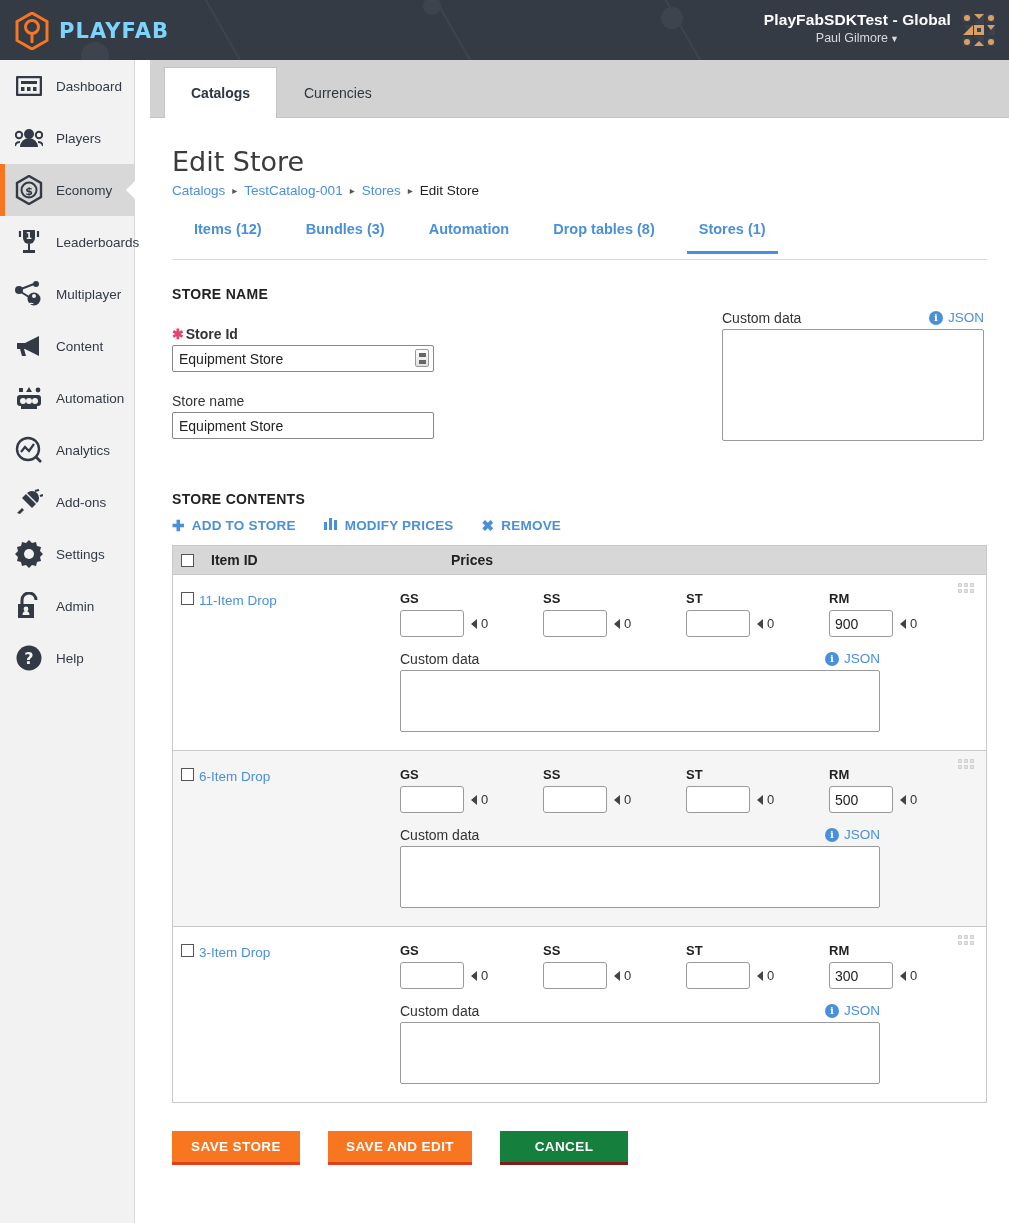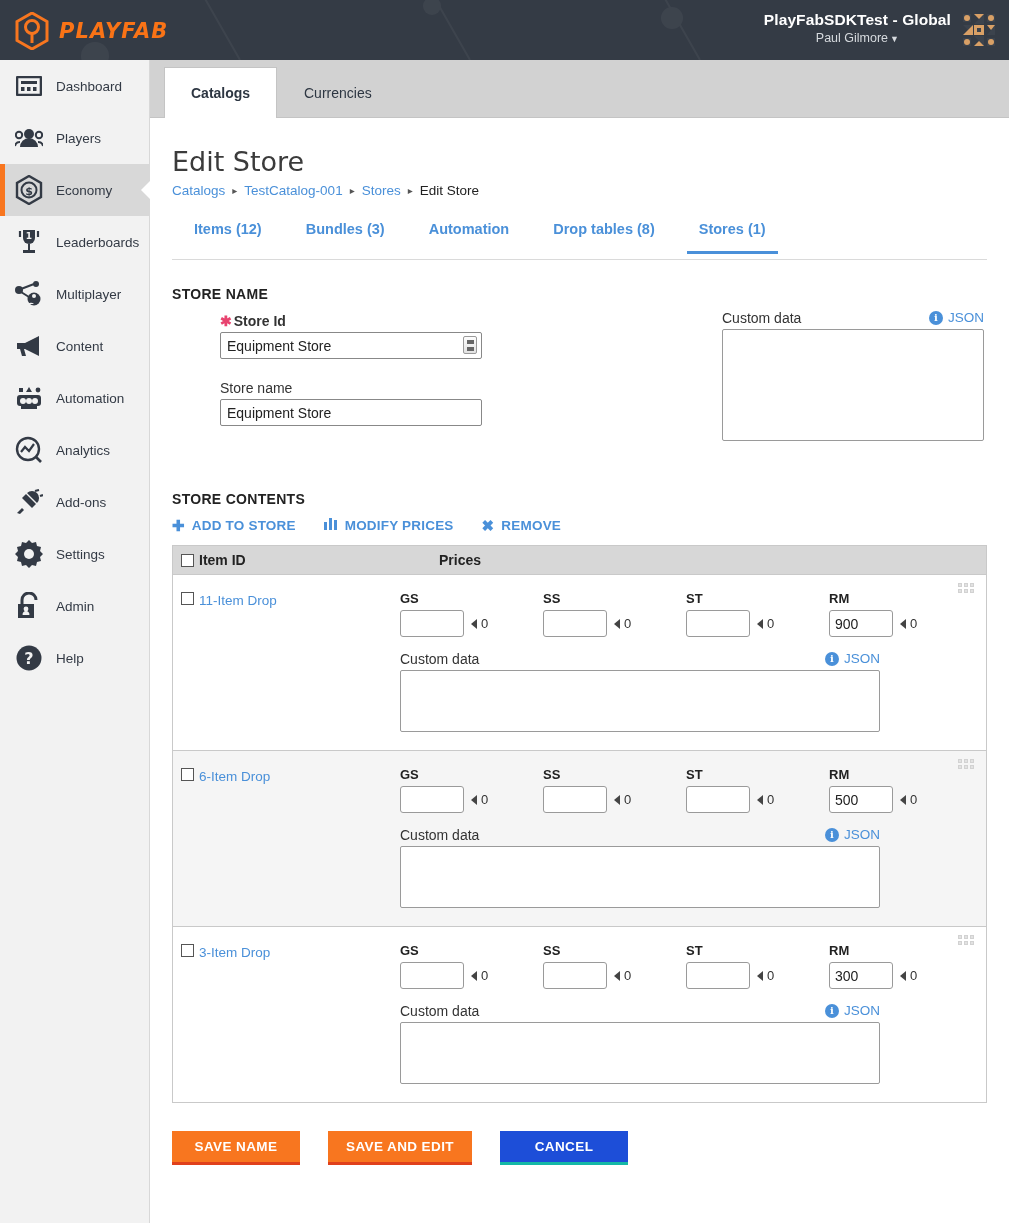--- a/index.html
+++ b/index.html
@@ -21,41 +21,41 @@
   .topbar-deco {
     position: absolute; top: 0; left: 0; width: 100%; height: 100%;
     opacity: .045;
   }
   .logo-wrap {
     position: absolute; left: 14px; top: 12px;
     display: flex; align-items: center; gap: 9px;
   }
   .logo-mark { width: 36px; height: 38px; display: block; }
   .logo-text {
-    color: #f97316; font-size: 21px; font-weight: bold;
-    letter-spacing: 1.1px; font-family: "DejaVu Sans", sans-serif; font-style: italic;
+    color: #7dd3fc; font-size: 21px; font-weight: bold;
+    letter-spacing: 1.1px; font-family: "DejaVu Sans", sans-serif;
   }
   .acct-block {
     position: absolute; right: 58px; top: 10px;
     text-align: center; line-height: 1.25;
   }
   .acct-title {
     color: #ffffff; font-size: 15.5px; font-weight: bold;
     letter-spacing: .1px; white-space: nowrap;
   }
   .acct-user {
     color: #d6dade; font-size: 12.5px; margin-top: 2px; white-space: nowrap;
   }
   .acct-caret { font-size: 9px; margin-left: 2px; }
   .grid-icon { position: absolute; right: 12px; top: 12px; width: 36px; height: 36px; }
 
   
   .sidebar {
     position: absolute; left: 0; top: 60px;
-    width: 150px; height: 1163px;
+    width: 135px; height: 1163px;
     background: #f2f2f2;
     border-right: 1px solid #d8d8d8;
   }
   .side-item {
     position: relative;
     height: 52px; display: flex; align-items: center;
     padding-left: 14px; gap: 12px;
     color: #333a45; font-size: 13.5px;
     cursor: pointer;
   }
@@ -150,21 +150,21 @@
     position: absolute; right: 5px; top: 4px;
     width: 14px; height: 18px;
     border: 1px solid #9a9a9a; border-radius: 2px;
     background: linear-gradient(#fdfdfd, #e2e2e2);
   }
   .inline-pick i {
     position: absolute; left: 3px; top: 3px; width: 7px; height: 4px;
     background: #666;
   }
   .inline-pick i.b { top: 10px; height: 4px; }
-  .col-storeid { position: absolute; left: 0; top: 3px; margin-left: 48px; }
+  .col-storeid { position: absolute; left: 0; top: 16px; }
   .col-desc { position: absolute; left: 275px; top: 0; }
   .col-custom { position: absolute; left: 550px; top: 0; }
   .ta {
     width: 262px; height: 112px;
     border: 1px solid #9a9a9a; border-radius: 2px;
     resize: none; background: #fff;
     font-family: "Liberation Sans", sans-serif; font-size: 13px;
   }
   .json-link {
     position: absolute; right: 0; top: 0;
@@ -192,21 +192,21 @@
     display: flex; align-items: center;
     height: 30px; background: #d7d7d7;
     border: 1px solid #c9c9c9;
     padding-left: 8px; font-size: 14px; font-weight: bold; color: #222;
   }
   .chk {
     width: 13px; height: 13px; border: 1px solid #555;
     background: #fff; flex: 0 0 13px; margin-right: 5px;
     display: inline-block; cursor: pointer;
   }
-  .th-item { width: 240px; }
+  .th-item { width: 240px; margin-left: 12px; }
   .row {
     position: relative;
     border-bottom: 1px solid #c9c9c9;
     display: flex; padding: 16px 0 14px 0;
   }
   .row.alt { background: #f5f5f5; }
   .row:last-child { border-bottom: none; }
   .row-left { width: 240px; padding-left: 8px; }
   .item-link {
     color: #4a90d9; font-size: 13.5px; cursor: pointer; text-decoration: none;
@@ -246,21 +246,21 @@
 
   
   .btn-row { display: flex; gap: 28px; margin: 28px 0 0 0; }
   .btn {
     height: 34px; min-width: 128px;
     display: flex; align-items: center; justify-content: center;
     color: #fff; font-size: 13.5px; font-weight: bold; letter-spacing: .4px;
     cursor: pointer; border: none; padding: 0 18px;
   }
   .btn-orange { background: #f8761f; border-bottom: 3px solid #e0401c; }
-  .btn-gray { background: #1d4ed8; border-bottom: 3px solid #14b8a6; }
+  .btn-gray { background: #15803d; border-bottom: 3px solid #7f1d1d; }
 </style>
 </head>
 <body>
 
 <div class="topbar">
   <svg class="topbar-deco" viewBox="0 0 1009 60" preserveAspectRatio="none">
     <path d="M200 -10 L240 60 M660 -10 L700 60 M430 -10 L470 60" stroke="#fff" stroke-width="2" fill="none"></path>
     <circle cx="432" cy="6" r="9" fill="#fff"></circle>
     <circle cx="672" cy="18" r="11" fill="#fff"></circle>
     <circle cx="95" cy="56" r="14" fill="#fff"></circle>
@@ -742,19 +742,19 @@
               <span>JSON</span>
             </div>
             <textarea class="cd-ta" style=""></textarea>
           </div>
         </div>
       </div>
 
     </div>
 
     <div class="btn-row">
-      <div class="btn btn-orange">SAVE NAME</div>
+      <div class="btn btn-orange">SAVE STORE</div>
       <div class="btn btn-orange">SAVE AND EDIT</div>
       <div class="btn btn-gray">CANCEL</div>
     </div>
 
   </div>
 </div>
 
 </body></html>

